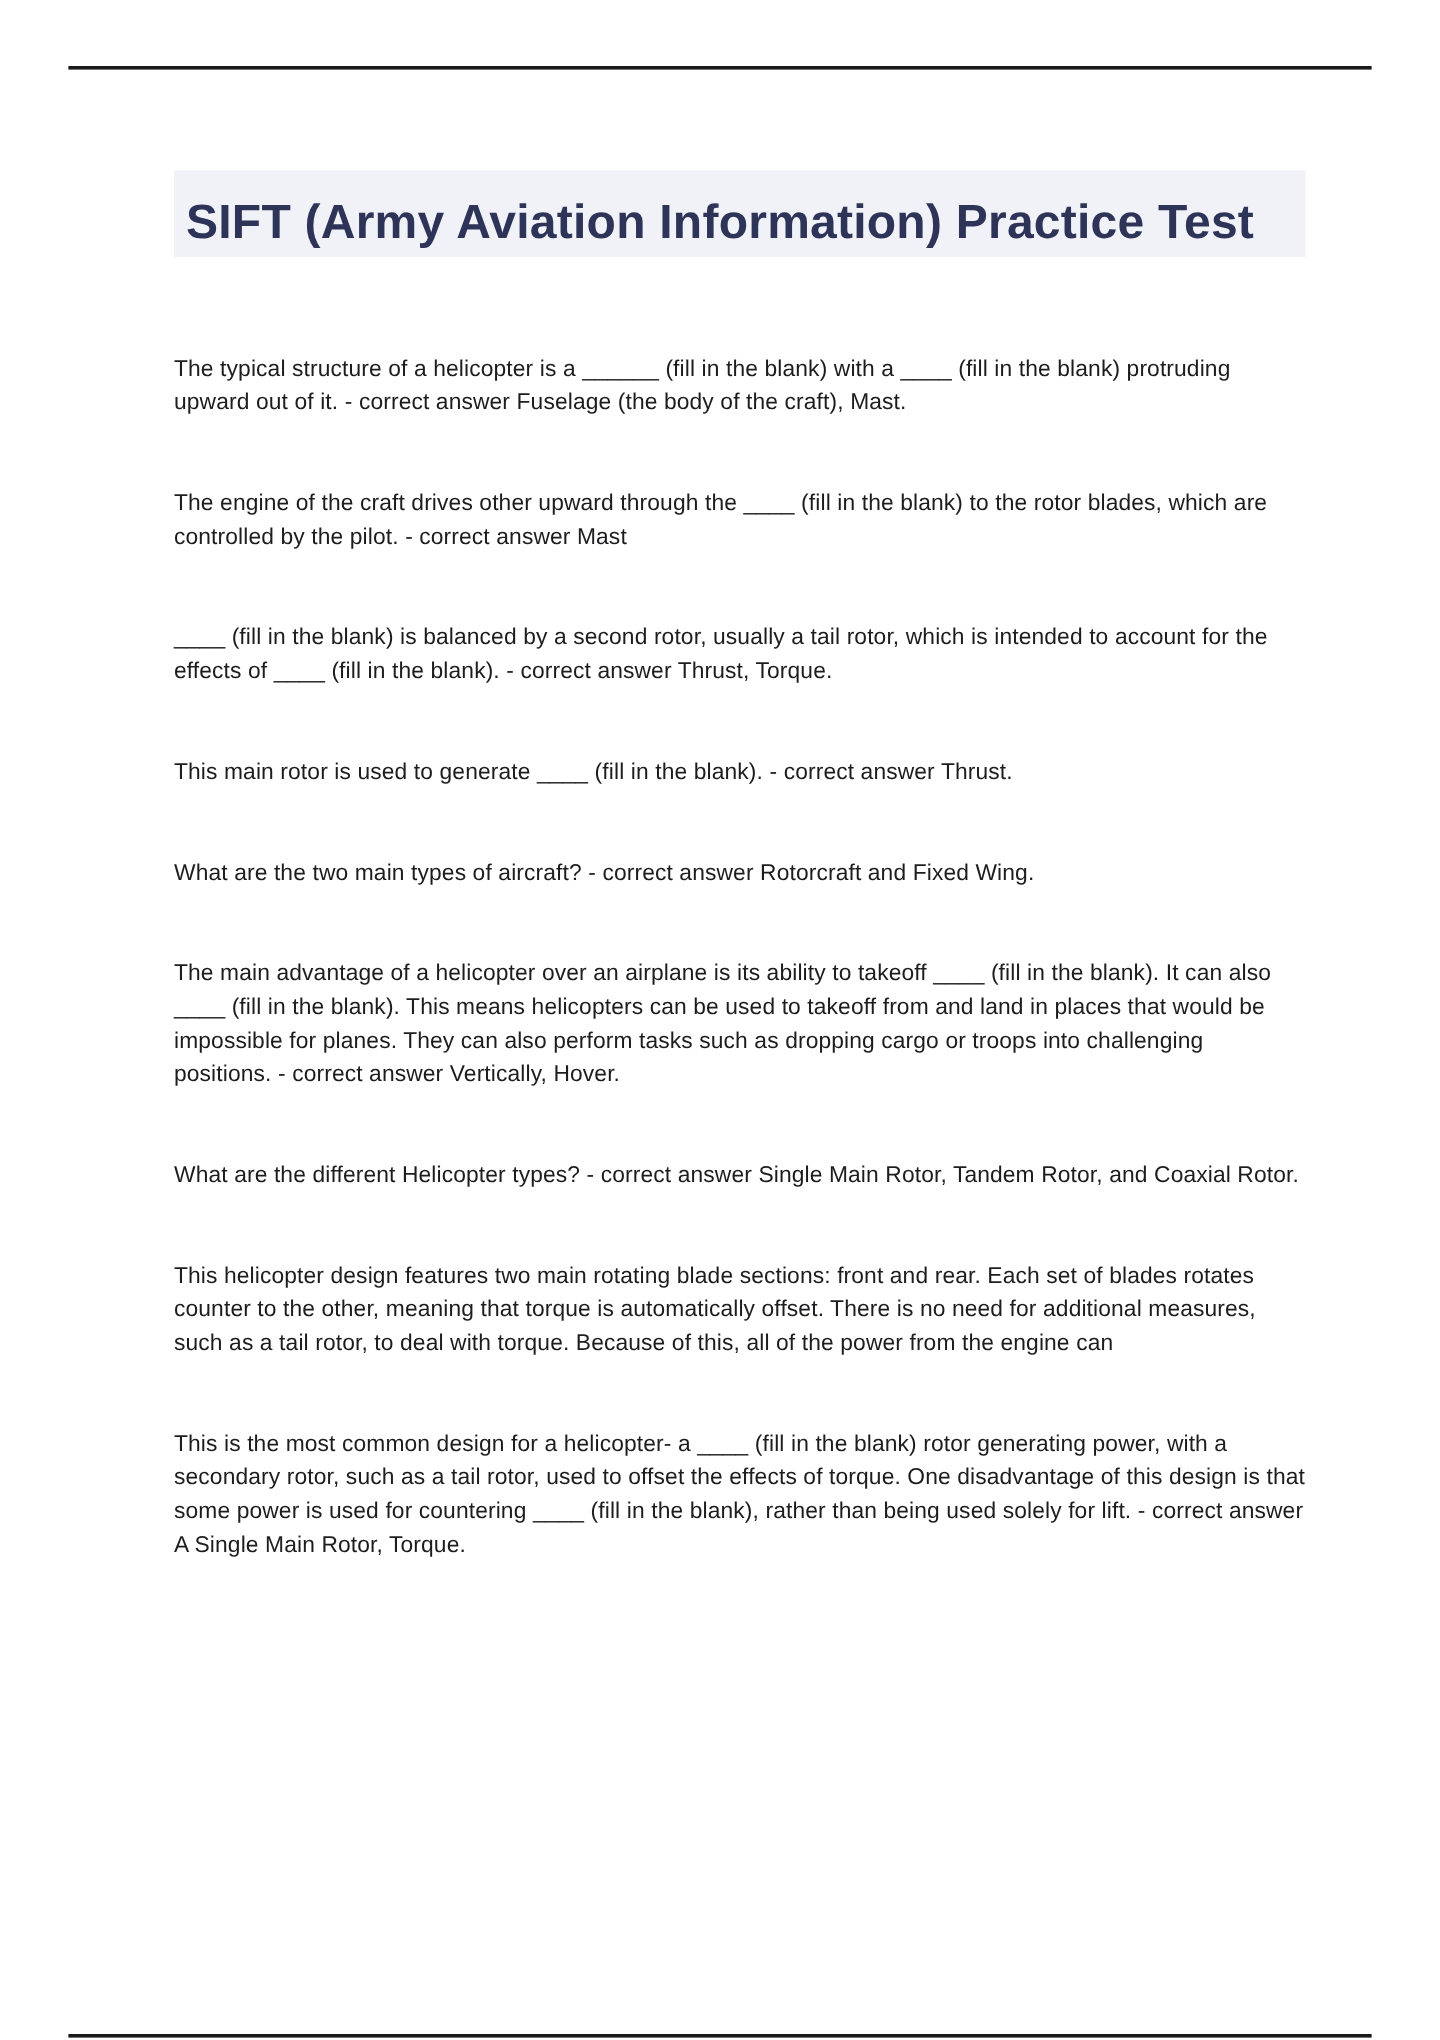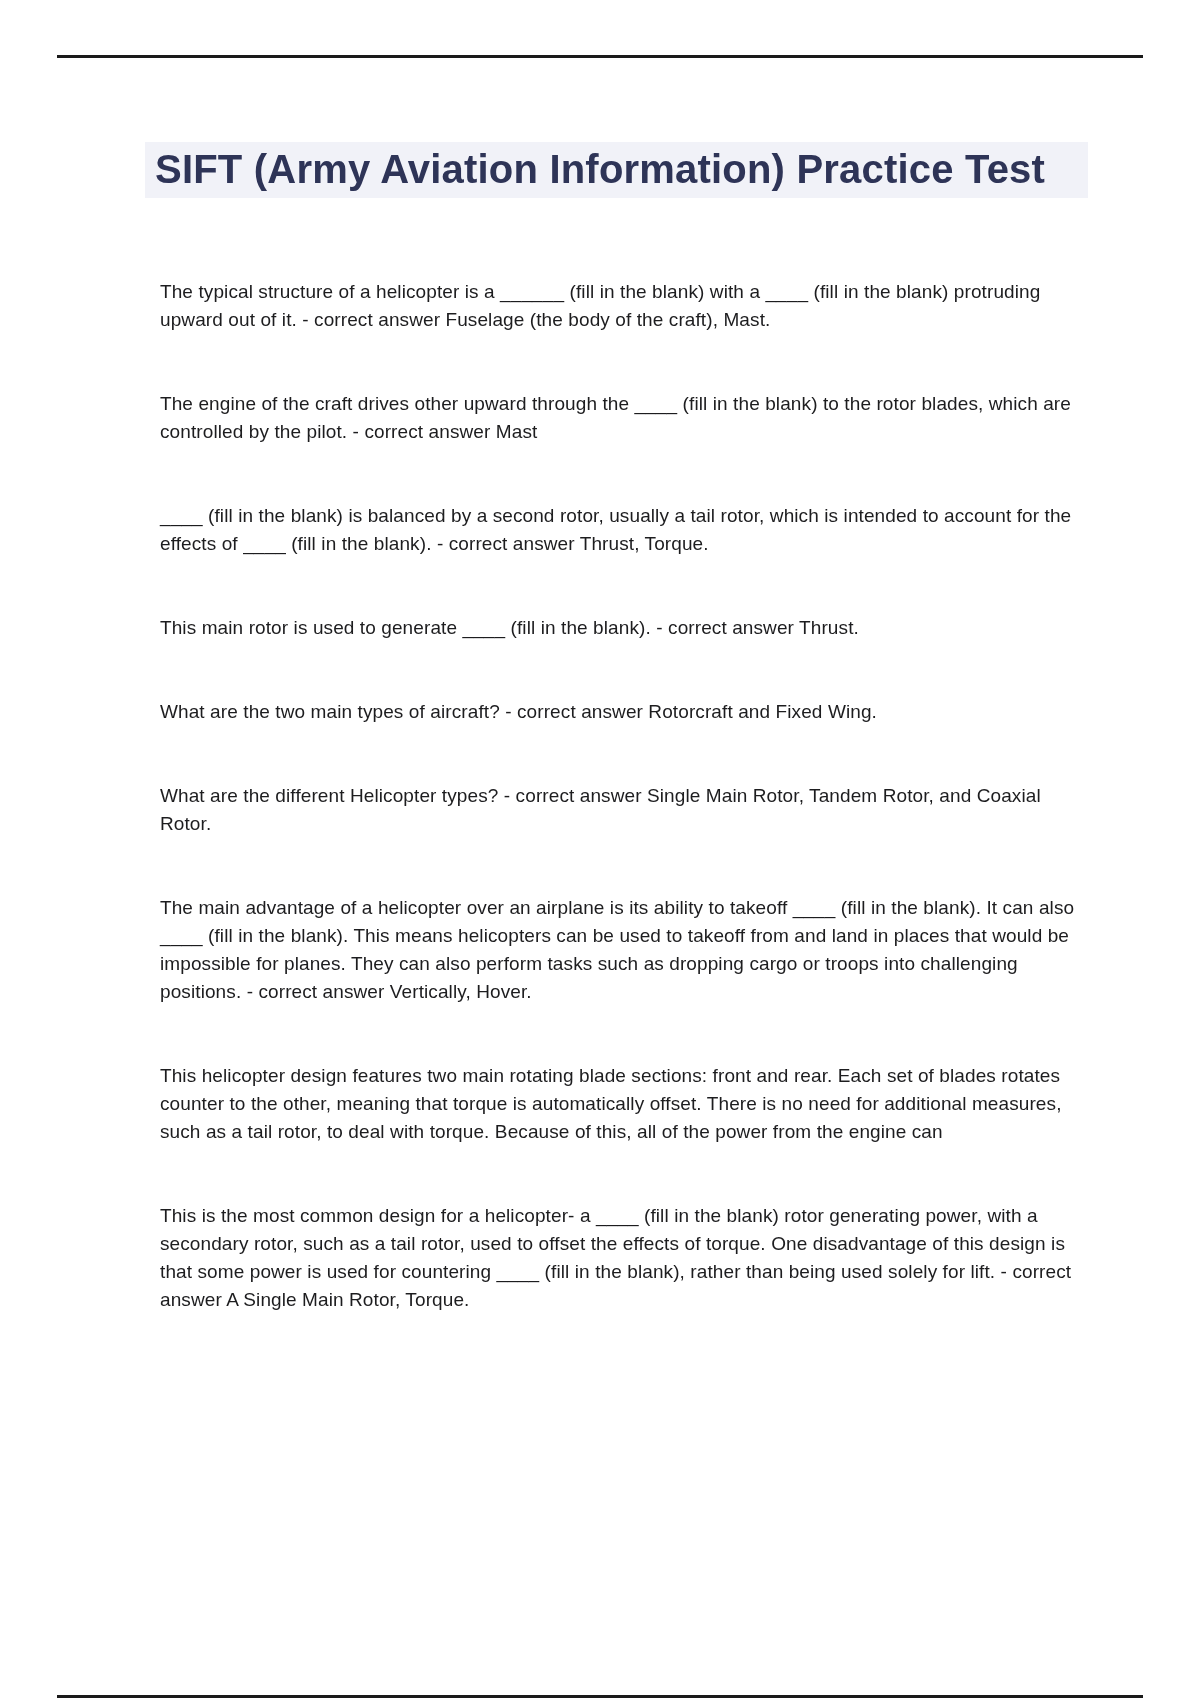--- a/index.html
+++ b/index.html
@@ -32,29 +32,29 @@
   }
   .title {
     display: block;
     box-sizing: border-box;
     width: 943px;
     background: #f1f2f8;
     color: #2e3457;
     font-size: 40px;
     line-height: 50px;
     font-weight: bold;
-    padding: 2px 12px 4px 10px;
+    padding: 18px 12px 4px 10px;
     margin: 0;
     letter-spacing: 0.2px;
   }
   .paragraphs {
     margin-top: 80px;
   }
   .paragraphs p {
-    margin: 0 0 56px 15px;
+    margin: 0 0 56px 0;
     font-size: 19px;
     line-height: 28px;
     color: #1d1d1f;
     letter-spacing: 0.1px;
   }
 </style>
 </head>
 <body>
 
 <div class="page">
@@ -62,21 +62,21 @@
 
   <div class="content">
     <h1 class="title">SIFT (Army Aviation Information) Practice Test</h1>
 
     <div class="paragraphs">
       <p>The typical structure of a helicopter is a ______ (fill in the blank) with a ____ (fill in the blank) protruding upward out of it. - correct answer Fuselage (the body of the craft), Mast.</p>
       <p>The engine of the craft drives other upward through the ____ (fill in the blank) to the rotor blades, which are controlled by the pilot. - correct answer Mast</p>
       <p>____ (fill in the blank) is balanced by a second rotor, usually a tail rotor, which is intended to account for the effects of ____ (fill in the blank). - correct answer Thrust, Torque.</p>
       <p>This main rotor is used to generate ____ (fill in the blank). - correct answer Thrust.</p>
       <p>What are the two main types of aircraft? - correct answer Rotorcraft and Fixed Wing.</p>
+      <p>The main advantage of a helicopter over an airplane is its ability to takeoff ____ (fill in the blank). It can also ____ (fill in the blank). This means helicopters can be used to takeoff from and land in places that would be impossible for planes. They can also perform tasks such as dropping cargo or troops into challenging positions. - correct answer Vertically, Hover.</p>
       <p>What are the different Helicopter types? - correct answer Single Main Rotor, Tandem Rotor, and Coaxial Rotor.</p>
-      <p>The main advantage of a helicopter over an airplane is its ability to takeoff ____ (fill in the blank). It can also ____ (fill in the blank). This means helicopters can be used to takeoff from and land in places that would be impossible for planes. They can also perform tasks such as dropping cargo or troops into challenging positions. - correct answer Vertically, Hover.</p>
       <p>This helicopter design features two main rotating blade sections: front and rear. Each set of blades rotates counter to the other, meaning that torque is automatically offset. There is no need for additional measures, such as a tail rotor, to deal with torque. Because of this, all of the power from the engine can</p>
       <p>This is the most common design for a helicopter- a ____ (fill in the blank) rotor generating power, with a secondary rotor, such as a tail rotor, used to offset the effects of torque. One disadvantage of this design is that some power is used for countering ____ (fill in the blank), rather than being used solely for lift. - correct answer A Single Main Rotor, Torque.</p>
     </div>
   </div>
 
   <div class="rule rule-bottom"></div>
 </div>
 
 </body></html>

